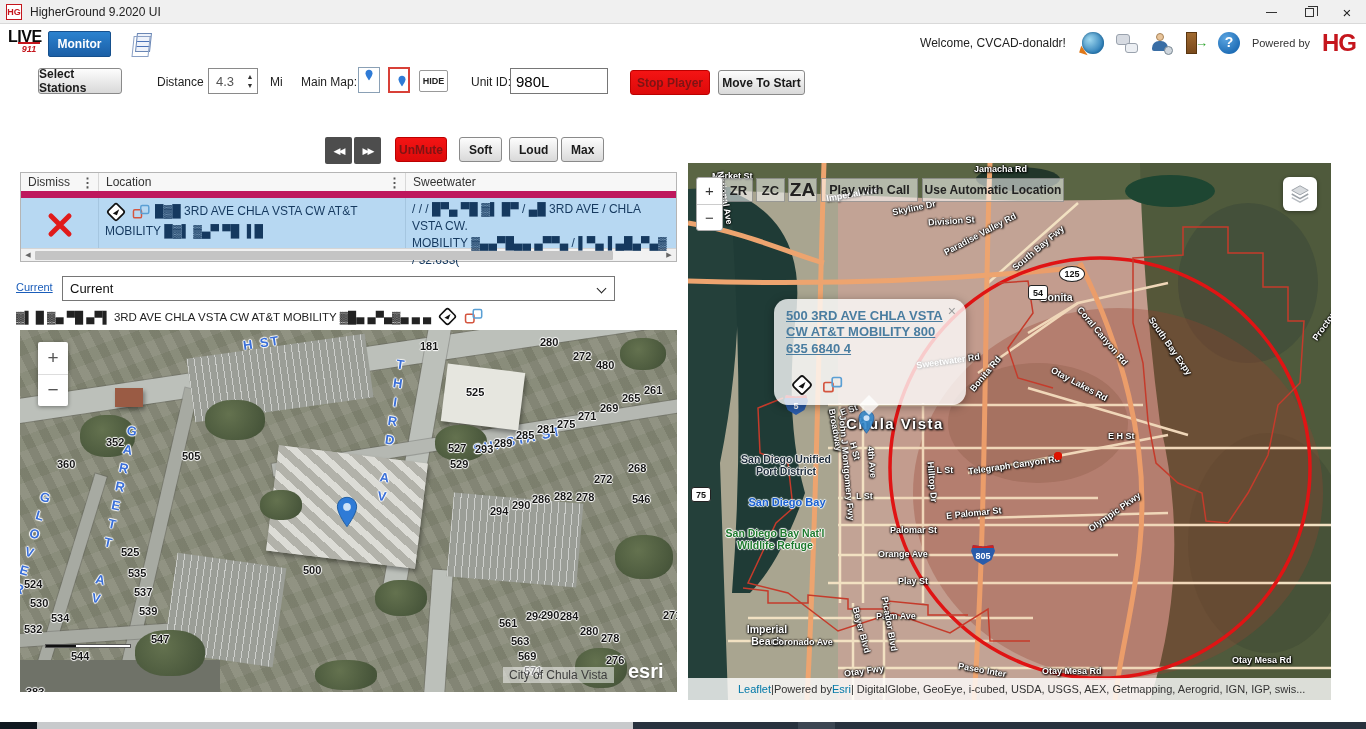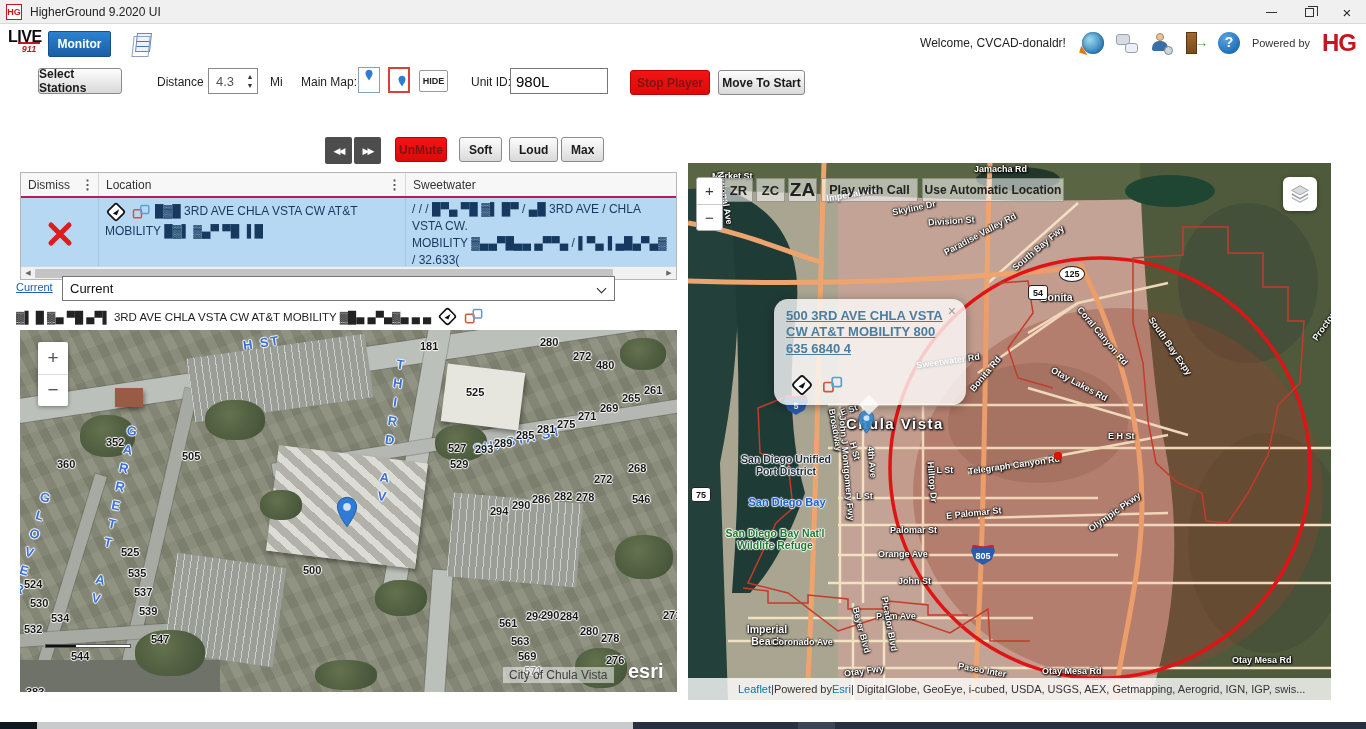--- a/index.html
+++ b/index.html
@@ -70,25 +70,25 @@
   .pause-icon i { width:4px; height:17px; background:#202124; }
   .p-time { position:absolute; left:48px; top:20px; font-size:15px; color:#202124; }
   .p-track { position:absolute; left:88px; top:26px; width:127px; height:4px; border-radius:2px; background:#b4b8bc; }
   .p-mute { position:absolute; left:258px; top:16px; width:26px; height:26px; }
   .seek-btn { position:absolute; top:137px; width:27px; height:27px; background:#4d4d4d; border-radius:2px; color:#fff; display:flex; align-items:center; justify-content:center; font-size:9px; letter-spacing:-2px; }
   .unmute-btn { position:absolute; left:395px; top:137px; width:52px; height:25px; font-size:12px; }
   .vol-btn { position:absolute; top:137px; height:25px; font-size:12px; padding:0 9px; }
 
   
   .calls { position:absolute; left:20px; top:172px; width:657px; border:1px solid #b5b5b5; background:#fff; }
-  .calls-head { display:flex; height:25px; background:#f7f7f7; border-bottom:2px solid #be185d; font-size:12px; color:#333; }
+  .calls-head { display:flex; height:25px; background:#f7f7f7; border-bottom:7px solid #be185d; font-size:12px; color:#333; }
   .calls-head .cell { display:flex; align-items:center; padding-left:7px; border-right:1px solid #d8d8d8; position:relative; }
   .kebab { position:absolute; right:4px; font-size:13px; color:#555; font-weight:bold; }
   .c-dismiss { width:78px; } .c-loc { width:307px; } .c-att { flex:1; border-right:none !important; }
-  .calls-row { display:flex; height:68px; background:#b7d8f2; font-size:12px; color:#15395f; }
+  .calls-row { display:flex; height:50px; background:#b7d8f2; font-size:12px; color:#15395f; }
   .calls-row .cell { padding:3px 5px 0 6px; border-right:1px solid #a5c6e0; line-height:17px; }
   .dismiss-x { display:flex; align-items:center; justify-content:center; }
   .row-icons { display:inline-flex; align-items:center; gap:5px; vertical-align:middle; margin-right:4px; }
   .hscroll { display:flex; height:13px; background:#f1f1f1; border-top:1px solid #d5d5d5; align-items:center; }
   .hs-arrow { width:14px; font-size:7px; color:#666; text-align:center; }
   .hs-thumb { height:9px; background:#c4c4c4; border-radius:1px; }
 
   
   .current-link { position:absolute; left:16px; top:281px; font-size:11px; color:#1a5dba; text-decoration:underline; }
   .current-select { position:absolute; left:62px; top:276px; width:553px; height:25px; border:1px solid #767676; background:#fff; font-size:13px; color:#111; display:flex; align-items:center; padding-left:7px; }
@@ -492,21 +492,21 @@
         <span class="rm-label rm-dist" style="left: 52px; top: 290px; width: 92px;">San Diego Unified Port District</span>
         <span class="rm-label rm-water" style="left: 58px; top: 333px; width: 82px;">San Diego Bay</span>
         <span class="rm-label rm-park" style="left: 33px; top: 364px; width: 108px;">San Diego Bay Nat'l Wildlife Refuge</span>
         <span class="rm-label rm-rd" style="left: 168px; top: 328px;">L St</span>
         <span class="rm-label rm-rd" style="left: 240px; top: 302px;">E L St</span>
         <span class="rm-label rm-rd" style="left: 224px; top: 314px; transform: rotate(85deg);">Hilltop Dr</span>
         <span class="rm-label rm-rd" style="left: 280px; top: 297px; transform: rotate(-8deg);">Telegraph Canyon Rd</span>
         <span class="rm-label rm-rd" style="left: 258px; top: 345px; transform: rotate(-6deg);">E Palomar St</span>
         <span class="rm-label rm-rd" style="left: 202px; top: 362px;">Palomar St</span>
         <span class="rm-label rm-rd" style="left: 190px; top: 386px;">Orange Ave</span>
-        <span class="rm-label rm-rd" style="left: 210px; top: 413px;">John St</span>
+        <span class="rm-label rm-rd" style="left: 210px; top: 413px;">Play St</span>
         <span class="rm-label rm-rd" style="left: 396px; top: 344px; transform: rotate(-35deg);">Olympic Pkwy</span>
         <span class="rm-label rm-rd" style="left: 188px; top: 448px;">Palm Ave</span>
         <span class="rm-label rm-place" style="left: 48px; top: 460px; width: 62px;">Imperial Beach</span>
         <span class="rm-label rm-rd" style="left: 84px; top: 474px;">Coronado Ave</span>
         <span class="rm-label rm-rd" style="left: 150px; top: 462px; transform: rotate(75deg);">Beyer Blvd</span>
         <span class="rm-label rm-rd" style="left: 174px; top: 456px; transform: rotate(80deg);">Picador Blvd</span>
         <span class="rm-label rm-rd" style="left: 156px; top: 503px; transform: rotate(-8deg);">Otay Fwy</span>
         <span class="rm-label rm-rd" style="left: 270px; top: 502px; transform: rotate(10deg);">Paseo Inter</span>
         <span class="rm-label rm-rd" style="left: 354px; top: 503px;">Otay Mesa Rd</span>
         <span class="rm-label rm-rd" style="left: 544px; top: 492px;">Otay Mesa Rd</span>

